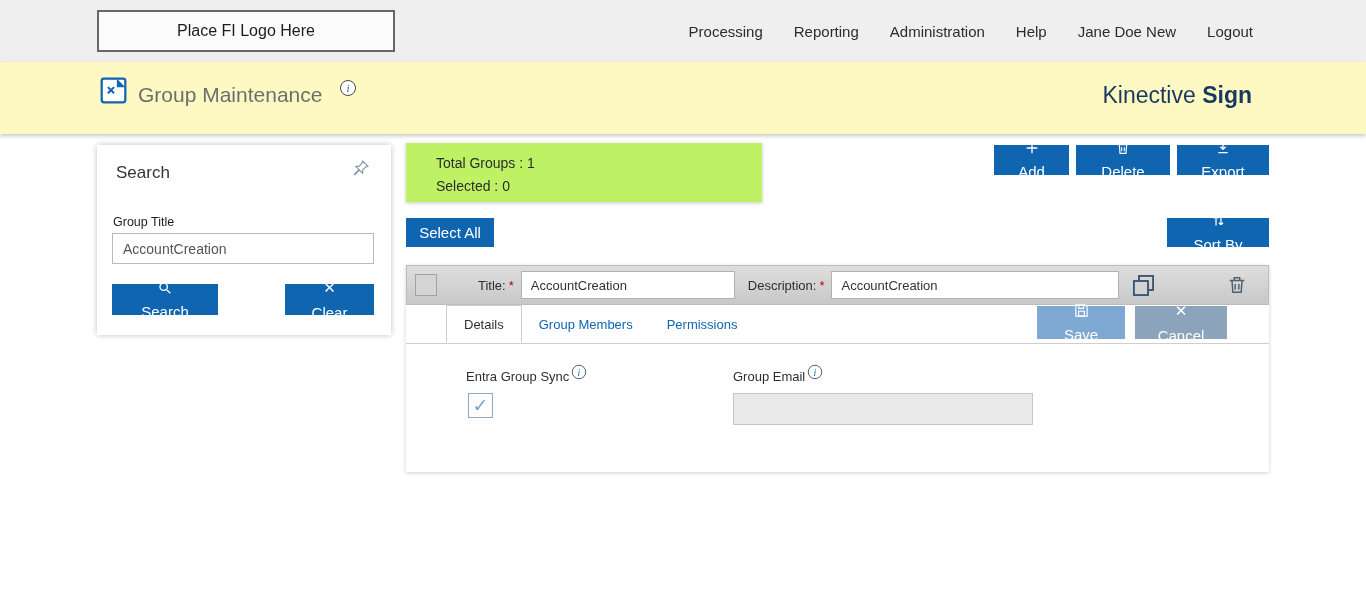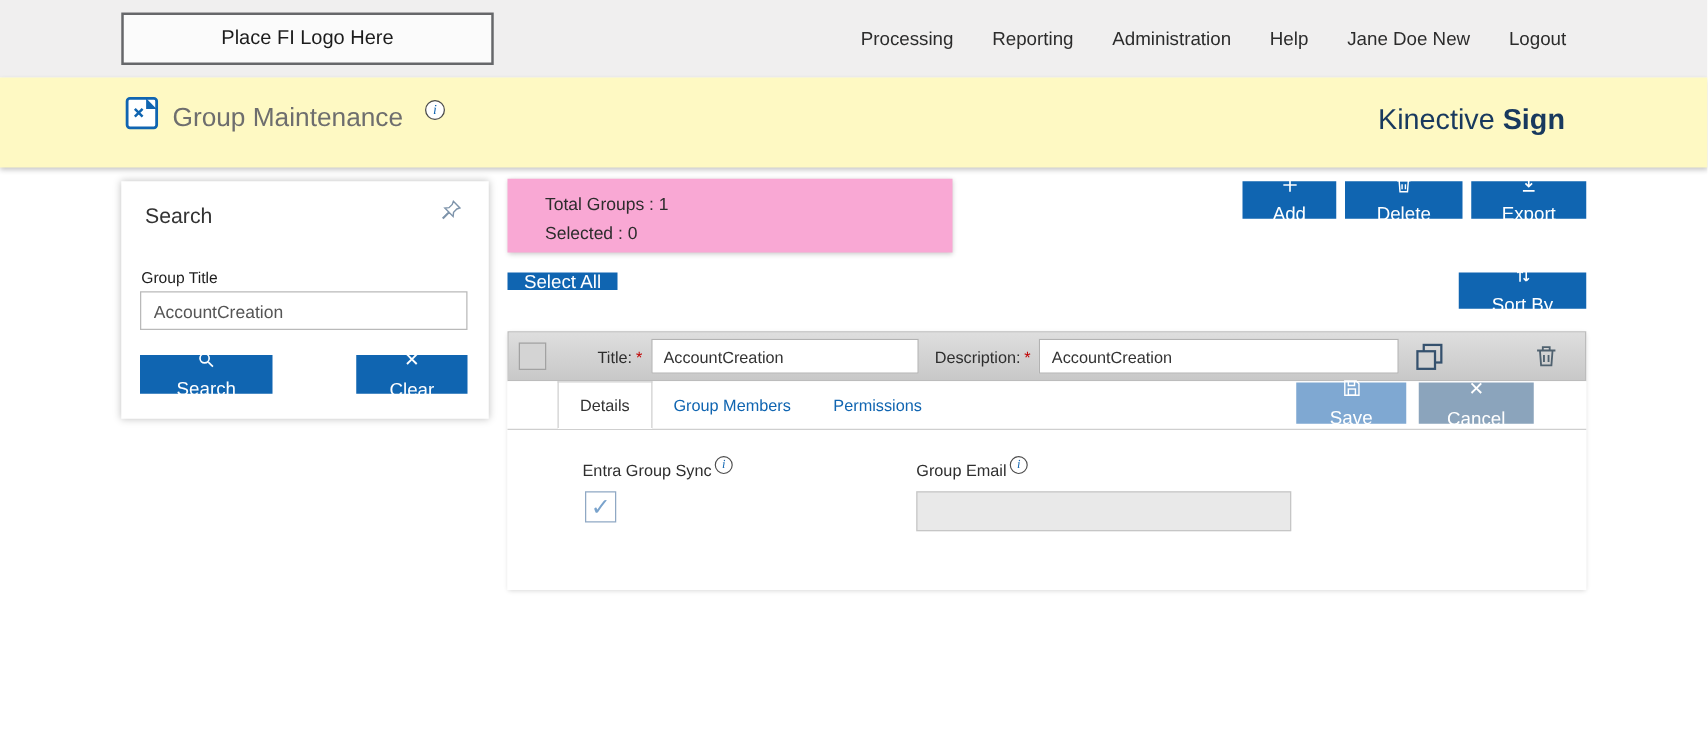--- a/index.html
+++ b/index.html
@@ -76,30 +76,30 @@
     position:absolute; left:15px; top:88px; width:262px; height:31px;
     border:1px solid #b9b9b9; padding:0 10px; font-size:14px; color:#555;
     font-family:"Liberation Sans",sans-serif;
   }
   .btn-search { position:absolute; left:15px; top:139px; width:106px; height:31px; }
   .btn-clear  { position:absolute; right:17px; top:139px; width:89px; height:31px; }
 
   
   .summary-box {
     position:absolute; left:406px; top:143px; width:356px; height:59px;
-    background:#f9a8d4; box-shadow:0 1px 4px rgba(0,0,0,0.22);
+    background:#bef264; box-shadow:0 1px 4px rgba(0,0,0,0.22);
     padding:9px 0 0 30px; font-size:14px; color:#2c2c2c;
   }
   .summary-box div { line-height:23px; }
   .toolbar { position:absolute; top:145px; right:97px; display:flex; gap:7px; }
   .btn-add    { width:75px; height:30px; }
   .btn-delete { width:94px; height:30px; }
   .btn-export { width:92px; height:30px; }
 
-  .btn-select-all { position:absolute; left:406px; top:218px; width:88px; height:14px; }
+  .btn-select-all { position:absolute; left:406px; top:218px; width:88px; height:29px; }
   .btn-sort-by    { position:absolute; right:97px; top:218px; width:102px; height:29px; }
 
   
   .panel {
     position:absolute; left:406px; top:265px; width:863px; height:207px;
     background:#fff; box-shadow:0 1px 4px rgba(0,0,0,0.18);
   }
   .group-row {
     position:absolute; top:0; left:0; right:0; height:40px;
     background:linear-gradient(#dedede,#c8c8c8);

